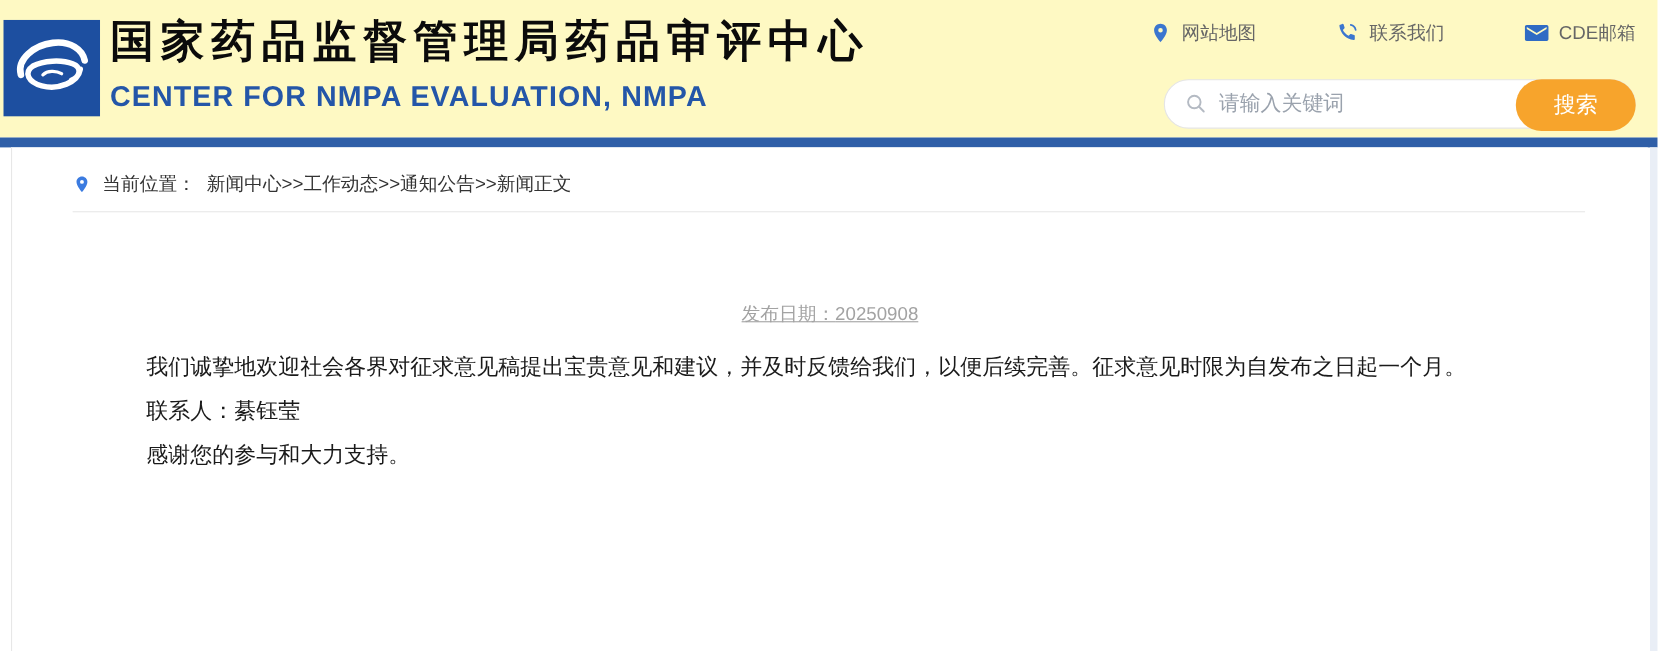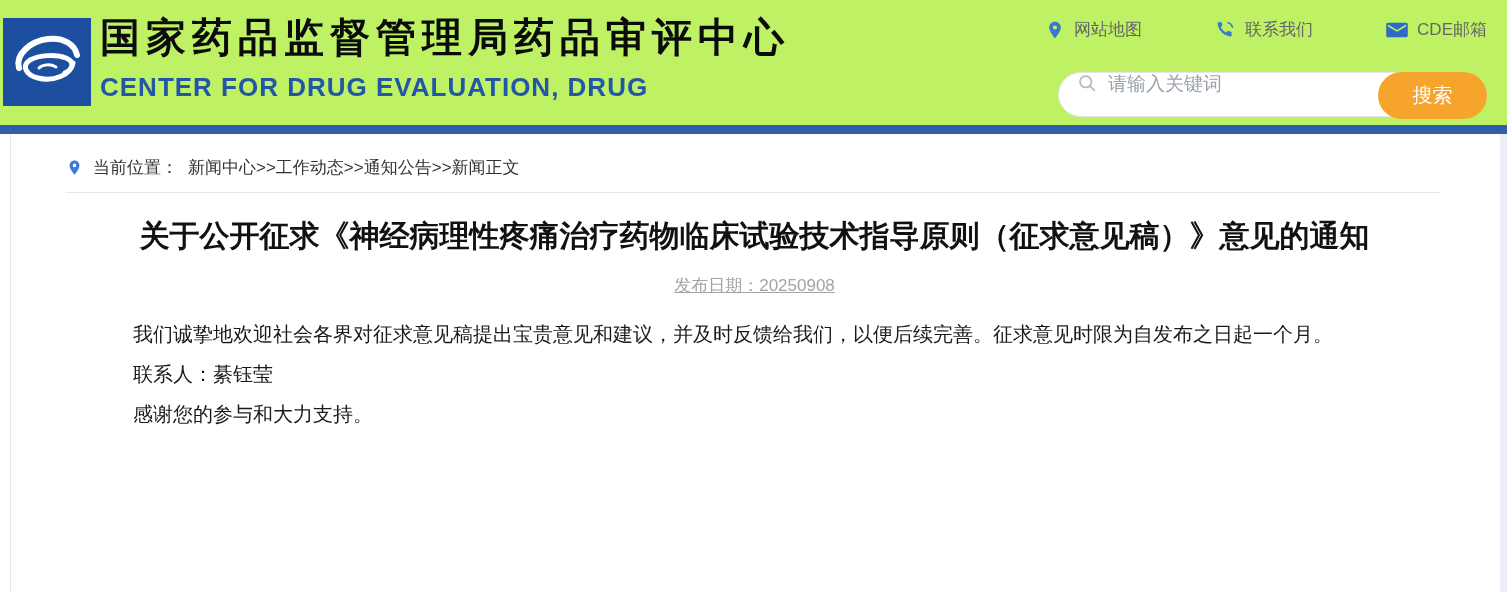--- a/index.html
+++ b/index.html
@@ -4,38 +4,38 @@
 <style>
   * { box-sizing: border-box; margin: 0; padding: 0; }
   html, body { background: #ffffff; }
   body {
     font-family: "Liberation Sans", "DejaVu Sans", sans-serif;
     width: 1507px; height: 592px; overflow: hidden;
   }
   .page { position: relative; width: 1507px; height: 592px; background: #fff; }
 
   
-  .site-header { position: absolute; top: 0; left: 0; width: 1507px; height: 125px; background: #bef264; }
+  .site-header { position: absolute; top: 0; left: 0; width: 1507px; height: 125px; background: #fef9c3; }
   .logo { position: absolute; left: 3px; top: 18px; width: 88px; height: 88px; cursor: pointer; }
   .site-name-cn {
     position: absolute; left: 100px; top: 10px;
     font-size: 40px; font-weight: bold; color: #0b0b0b; letter-spacing: 6px; white-space: nowrap;
   }
   .site-name-en {
     position: absolute; left: 100px; top: 72px;
     font-size: 26px; font-weight: bold; color: #2456a8; letter-spacing: 1px; white-space: nowrap;
   }
   .quick-links { position: absolute; top: 18px; right: 20px; display: flex; gap: 73px; align-items: center; }
   .quick-link { display: flex; align-items: center; gap: 9px; font-size: 17px; color: #666; cursor: pointer; white-space: nowrap; }
   .quick-link svg { display: block; }
 
   .search-bar {
     position: absolute; top: 72px; left: 1058px; width: 429px; height: 45px;
     background: #fff; border: 1px solid #e5e5e5; border-radius: 23px;
-    display: flex; align-items: flex-start; padding-left: 18px;
+    display: flex; align-items: center; padding-left: 18px;
   }
   .search-bar .magnifier { flex: 0 0 auto; margin-right: 10px; }
   .search-input {
     flex: 1; border: none; outline: none; background: transparent;
     font-size: 19px; color: #333; font-family: inherit; min-width: 0; padding-right: 118px;
   }
   .search-input::placeholder { color: #9aa2ad; }
   .search-button {
     position: absolute; right: -1px; top: -1px; width: 109px; height: 47px;
     border: none; border-radius: 24px; background: #f7a42c; color: #fff;
@@ -78,21 +78,21 @@
     <div class="logo">
       <svg width="88" height="88" viewBox="0 0 88 88">
         <rect width="88" height="88" fill="#1d4fa0"></rect>
         <path d="M16 50 C12 36 28 23 45 21 C61 19 72 27 74 37" fill="none" stroke="#ffffff" stroke-width="6" stroke-linecap="round"></path>
         <path d="M70 45 C68 57 50 64 35 60 C23 57 18 48 27 42 C36 37 53 36 63 40 C71 43 71 51 62 55" fill="none" stroke="#ffffff" stroke-width="5" stroke-linecap="round"></path>
         <path d="M36 50 C40 46 48 46 53 49" fill="none" stroke="#ffffff" stroke-width="3" stroke-linecap="round"></path>
       </svg>
     </div>
 
     <div class="site-name-cn">国家药品监督管理局药品审评中心</div>
-    <div class="site-name-en">CENTER FOR DRUG EVALUATION, DRUG</div>
+    <div class="site-name-en">CENTER FOR NMPA EVALUATION, NMPA</div>
 
     <div class="quick-links">
       <div class="quick-link">
         <svg width="20" height="22" viewBox="0 0 24 24">
           <path fill="#3b76cf" d="M12 2C8.1 2 5 5.1 5 9c0 5.3 7 13 7 13s7-7.7 7-13c0-3.9-3.1-7-7-7zm0 9.5a2.5 2.5 0 1 1 0-5 2.5 2.5 0 0 1 0 5z"></path>
         </svg>
         <span>网站地图</span>
       </div>
       <div class="quick-link">
         <svg width="21" height="21" viewBox="0 0 24 24">
@@ -125,21 +125,20 @@
 
     <div class="breadcrumb">
       <svg width="17" height="21" viewBox="0 0 24 24">
         <path fill="#3b7be0" d="M12 2C8.1 2 5 5.1 5 9c0 5.3 7 13 7 13s7-7.7 7-13c0-3.9-3.1-7-7-7zm0 9.5a2.5 2.5 0 1 1 0-5 2.5 2.5 0 0 1 0 5z"></path>
       </svg>
       <span>当前位置：</span>
       <span class="crumb-trail">新闻中心&gt;&gt;工作动态&gt;&gt;通知公告&gt;&gt;新闻正文</span>
     </div>
     <div class="crumb-divider"></div>
 
-    <h1 class="article-title">关于公开征求《神经病理性疼痛治疗药物临床试验技术指导原则（征求意见稿）》意见的通知</h1>
 
     <div class="pub-date">
       <span>发布日期：</span><span>20250908</span>
     </div>
 
     <div class="article-body">
       <p>我们诚挚地欢迎社会各界对征求意见稿提出宝贵意见和建议，并及时反馈给我们，以便后续完善。征求意见时限为自发布之日起一个月。</p>
       <p>联系人：綦钰莹</p>
       <p>感谢您的参与和大力支持。</p>
     </div>

